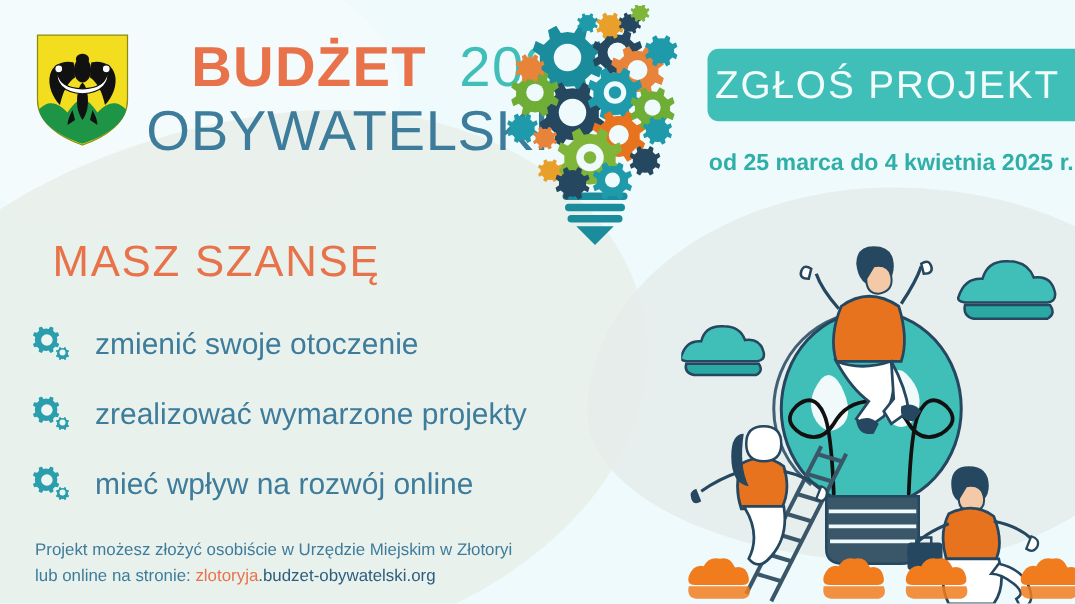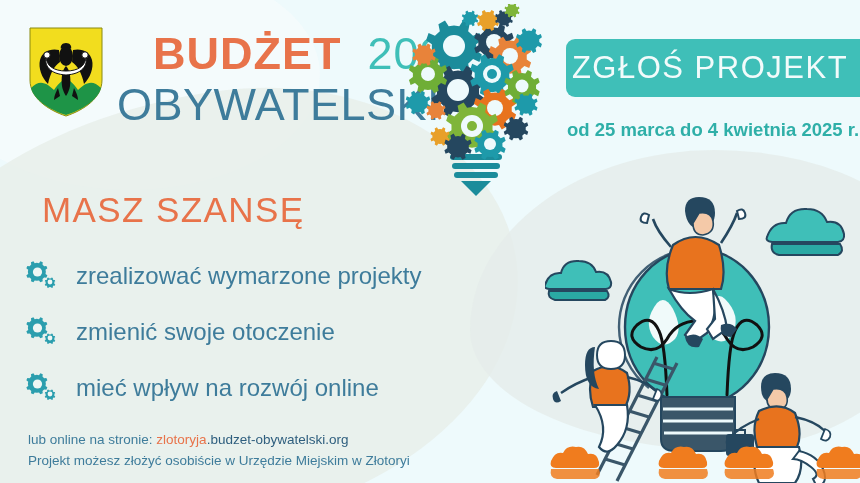--- a/index.html
+++ b/index.html
@@ -243,37 +243,37 @@
           <g fill="#2B9EAE">
             <path d="M13,2.5 l3,.5 l1.8,-2.6 l3.4,1.4 l-.4,3.1 l2.3,2.3 l3.1,-.4 l1.4,3.4 l-2.6,1.8 l.5,3 l-.5,3 l2.6,1.8 l-1.4,3.4 l-3.1,-.4 l-2.3,2.3 l.4,3.1 l-3.4,1.4 l-1.8,-2.6 l-3,.5 l-3,-.5 l-1.8,2.6 l-3.4,-1.4 l.4,-3.1 l-2.3,-2.3 l-3.1,.4 l-1.4,-3.4 l2.6,-1.8 l-.5,-3 l.5,-3 l-2.6,-1.8 l1.4,-3.4 l3.1,.4 l2.3,-2.3 l-.4,-3.1 l3.4,-1.4 l1.8,2.6 Z" transform="translate(1.5,0) scale(.72)"></path>
           </g>
           <circle cx="11.5" cy="11" r="4.6" fill="#eef6f4"></circle>
           <g fill="#2B9EAE" transform="translate(24,21)">
             <path d="M0,-7 l1.9,.4 l1.3,-1.9 l2.4,1 l-.3,2.2 l1.6,1.6 l2.2,-.3 l1,2.4 l-1.9,1.3 l.4,1.9 l-.4,1.9 l1.9,1.3 l-1,2.4 l-2.2,-.3 l-1.6,1.6 l.3,2.2 l-2.4,1 l-1.3,-1.9 l-1.9,.4 l-1.9,-.4 l-1.3,1.9 l-2.4,-1 l.3,-2.2 l-1.6,-1.6 l-2.2,.3 l-1,-2.4 l1.9,-1.3 l-.4,-1.9 l.4,-1.9 l-1.9,-1.3 l1,-2.4 l2.2,.3 l1.6,-1.6 l-.3,-2.2 l2.4,-1 l1.3,1.9 Z" transform="scale(.52)"></path>
           </g>
           <circle cx="24" cy="21" r="2.4" fill="#eef6f4"></circle>
         </svg>
       </span>
-      <span class="bullet-txt">zrealizować wymarzone projekty</span>
+      <span class="bullet-txt">zmienić swoje otoczenie</span>
     </div>
 
     <div class="bullet">
       <span class="bullet-ico">
         <svg viewBox="0 0 34 30" width="34" height="30">
           <g fill="#2B9EAE">
             <path d="M13,2.5 l3,.5 l1.8,-2.6 l3.4,1.4 l-.4,3.1 l2.3,2.3 l3.1,-.4 l1.4,3.4 l-2.6,1.8 l.5,3 l-.5,3 l2.6,1.8 l-1.4,3.4 l-3.1,-.4 l-2.3,2.3 l.4,3.1 l-3.4,1.4 l-1.8,-2.6 l-3,.5 l-3,-.5 l-1.8,2.6 l-3.4,-1.4 l.4,-3.1 l-2.3,-2.3 l-3.1,.4 l-1.4,-3.4 l2.6,-1.8 l-.5,-3 l.5,-3 l-2.6,-1.8 l1.4,-3.4 l3.1,.4 l2.3,-2.3 l-.4,-3.1 l3.4,-1.4 l1.8,2.6 Z" transform="translate(1.5,0) scale(.72)"></path>
           </g>
           <circle cx="11.5" cy="11" r="4.6" fill="#eef6f4"></circle>
           <g fill="#2B9EAE" transform="translate(24,21)">
             <path d="M0,-7 l1.9,.4 l1.3,-1.9 l2.4,1 l-.3,2.2 l1.6,1.6 l2.2,-.3 l1,2.4 l-1.9,1.3 l.4,1.9 l-.4,1.9 l1.9,1.3 l-1,2.4 l-2.2,-.3 l-1.6,1.6 l.3,2.2 l-2.4,1 l-1.3,-1.9 l-1.9,.4 l-1.9,-.4 l-1.3,1.9 l-2.4,-1 l.3,-2.2 l-1.6,-1.6 l-2.2,.3 l-1,-2.4 l1.9,-1.3 l-.4,-1.9 l.4,-1.9 l-1.9,-1.3 l1,-2.4 l2.2,.3 l1.6,-1.6 l-.3,-2.2 l2.4,-1 l1.3,1.9 Z" transform="scale(.52)"></path>
           </g>
           <circle cx="24" cy="21" r="2.4" fill="#eef6f4"></circle>
         </svg>
       </span>
-      <span class="bullet-txt">zmienić swoje otoczenie</span>
+      <span class="bullet-txt">zrealizować wymarzone projekty</span>
     </div>
 
     <div class="bullet">
       <span class="bullet-ico">
         <svg viewBox="0 0 34 30" width="34" height="30">
           <g fill="#2B9EAE">
             <path d="M13,2.5 l3,.5 l1.8,-2.6 l3.4,1.4 l-.4,3.1 l2.3,2.3 l3.1,-.4 l1.4,3.4 l-2.6,1.8 l.5,3 l-.5,3 l2.6,1.8 l-1.4,3.4 l-3.1,-.4 l-2.3,2.3 l.4,3.1 l-3.4,1.4 l-1.8,-2.6 l-3,.5 l-3,-.5 l-1.8,2.6 l-3.4,-1.4 l.4,-3.1 l-2.3,-2.3 l-3.1,.4 l-1.4,-3.4 l2.6,-1.8 l-.5,-3 l.5,-3 l-2.6,-1.8 l1.4,-3.4 l3.1,.4 l2.3,-2.3 l-.4,-3.1 l3.4,-1.4 l1.8,2.6 Z" transform="translate(1.5,0) scale(.72)"></path>
           </g>
           <circle cx="11.5" cy="11" r="4.6" fill="#eef6f4"></circle>
           <g fill="#2B9EAE" transform="translate(24,21)">
@@ -281,22 +281,22 @@
           </g>
           <circle cx="24" cy="21" r="2.4" fill="#eef6f4"></circle>
         </svg>
       </span>
       <span class="bullet-txt">mieć wpływ na rozwój online</span>
     </div>
 
   </div>
 
   <div class="foot">
+    <div>Projekt możesz złożyć osobiście w Urzędzie Miejskim w Złotoryi</div>
     <div><span>lub online na stronie: </span><span class="foot-url-a">zlotoryja</span><span class="foot-url-b">.budzet-obywatelski.org</span></div>
-    <div>Projekt możesz złożyć osobiście w Urzędzie Miejskim w Złotoryi</div>
   </div>
 
   <div class="illus">
     <svg viewBox="0 0 315 298" width="315" height="298">
 
       <g>
         <path d="M0 100 q4-13 16-12 q3-13 18-12 q13 0 17 11 q12-2 15 10 q1 6-5 7 H4 q-6-1-4-4 Z" fill="#3FBFB8" stroke="#25475F" stroke-width="2"></path>
         <path d="M4 106 h58 q4 6-2 9 H10 q-8-2-6-9 Z" fill="#2AA9A4" stroke="#25475F" stroke-width="2"></path>
       </g>
       <g transform="translate(222,22)">

